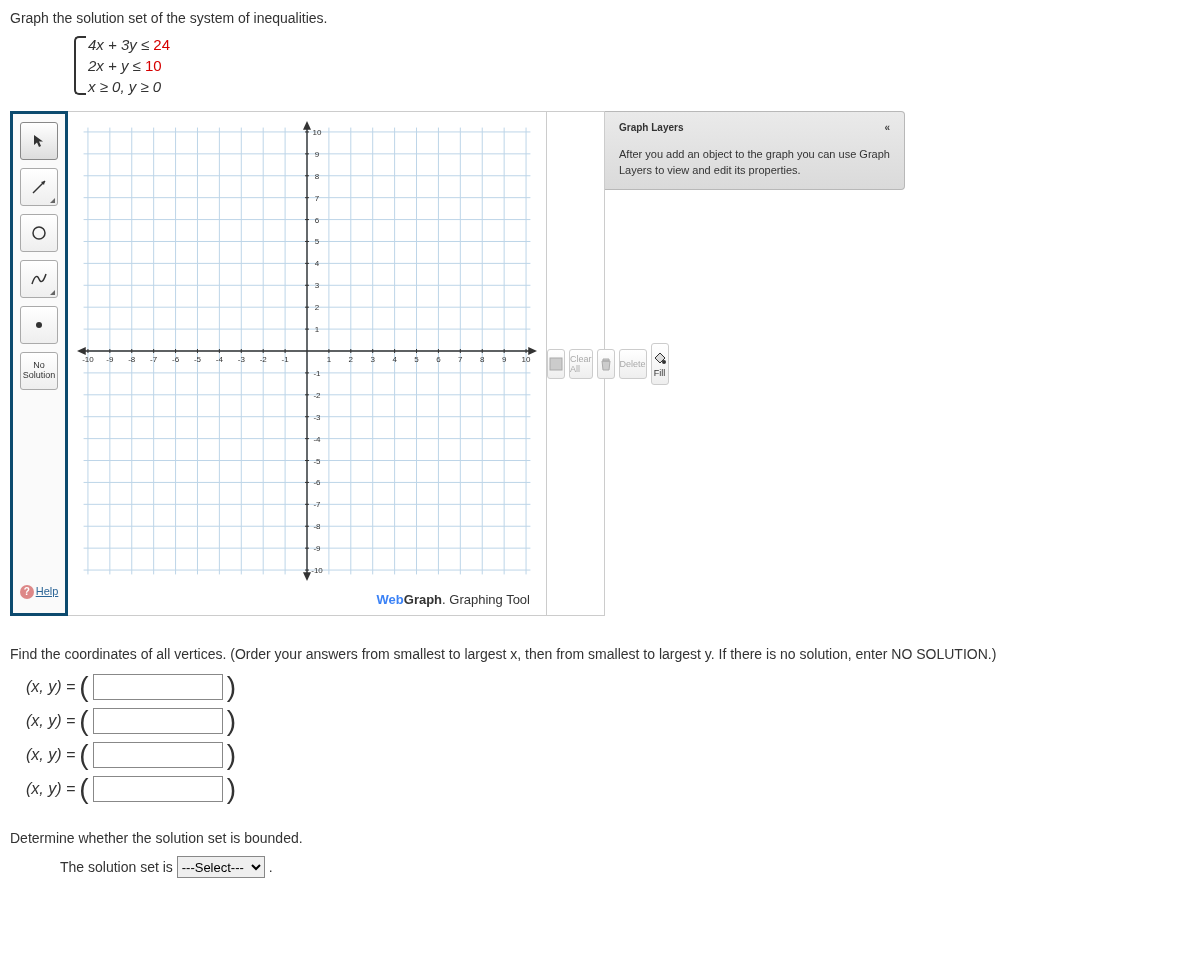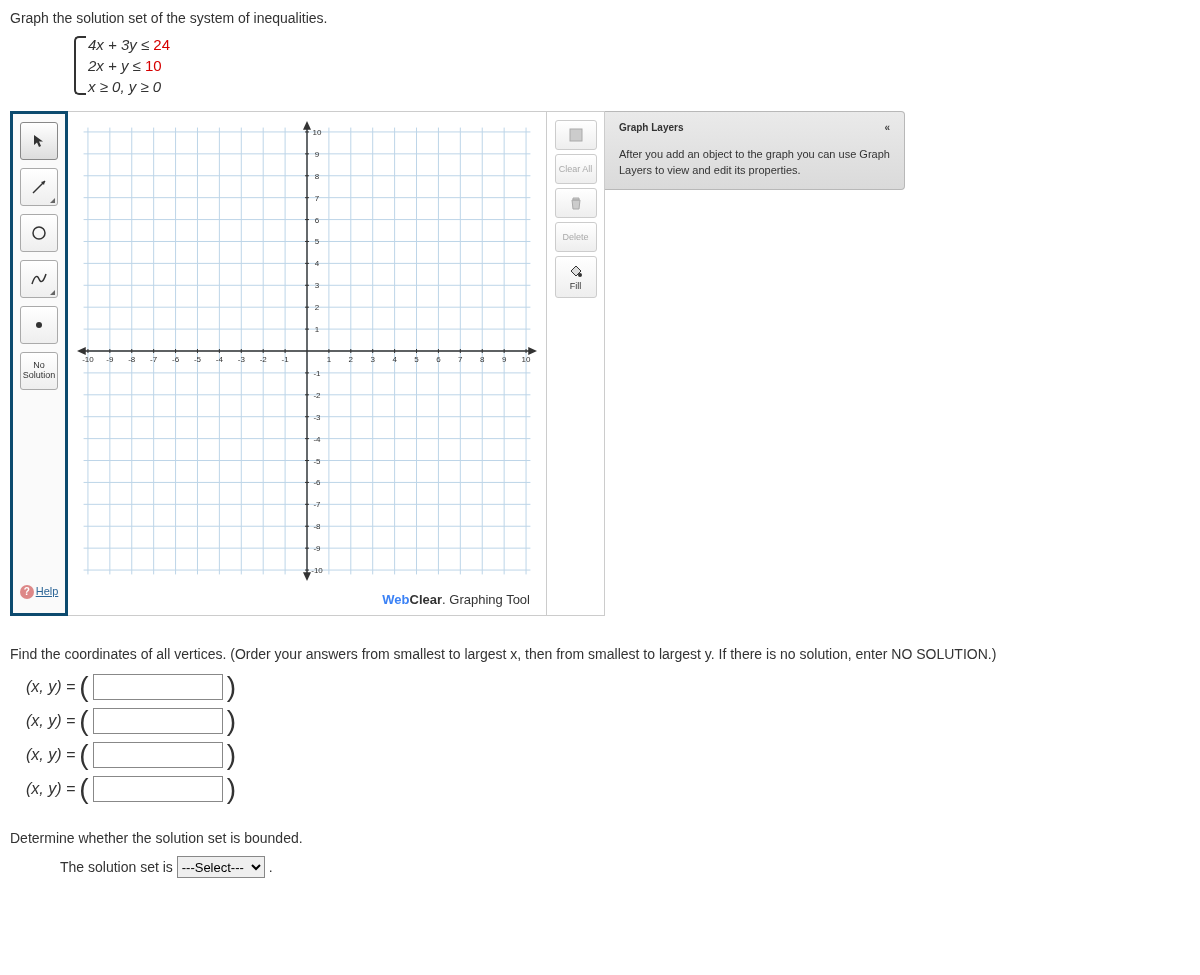--- a/index.html
+++ b/index.html
@@ -100,21 +100,21 @@
     .tick { stroke:#333; stroke-width:1; }
     .tick-label { font-size: 8px; fill:#333; text-anchor: middle; font-family: Arial; }
     .branding { text-align: right; font-size: 13px; padding: 6px 12px 4px; }
     .wa-web { color:#3b82f6; font-weight:bold; }
     .wa-assign { color:#333; font-weight:bold; }
     .side-col {
       width: 58px;
       border: 1px solid #ccc;
       border-left:none;
       display:flex;
-      flex-direction:column;
+      flex-direction:row;
       align-items:center;
       gap:4px;
       padding:8px 0;
     }
     .side-btn {
       width: 42px; height: 30px;
       border:1px solid #ccc;
       background:linear-gradient(#fff,#eee);
       border-radius:3px;
       font-size:9px;
@@ -342,21 +342,21 @@
         <line x1="233" y1="81.66666666666666" x2="237" y2="81.66666666666666" class="tick"></line>
         <text x="245" y="84.66666666666666" class="tick-label" text-anchor="start">7</text>
         <line x1="233" y1="59.76190476190476" x2="237" y2="59.76190476190476" class="tick"></line>
         <text x="245" y="62.76190476190476" class="tick-label" text-anchor="start">8</text>
         <line x1="233" y1="37.857142857142854" x2="237" y2="37.857142857142854" class="tick"></line>
         <text x="245" y="40.857142857142854" class="tick-label" text-anchor="start">9</text>
         <line x1="233" y1="15.952380952380953" x2="237" y2="15.952380952380953" class="tick"></line>
         <text x="245" y="18.952380952380953" class="tick-label" text-anchor="start">10</text>
       </svg>
     <div class="branding">
-      <span class="wa-web">Web</span><span class="wa-assign">Clear</span><span>. Graphing Tool</span>
+      <span class="wa-web">Web</span><span class="wa-assign">Graph</span><span>. Graphing Tool</span>
     </div>
   </div>
 
   <div class="side-col">
     <div class="side-btn icon-only">
       <svg viewBox="0 0 16 16">
           <rect x="2" y="2" width="12" height="12" fill="#ccc" stroke="#aaa"></rect>
         </svg>
     </div>
     <div class="side-btn">Clear All</div>

